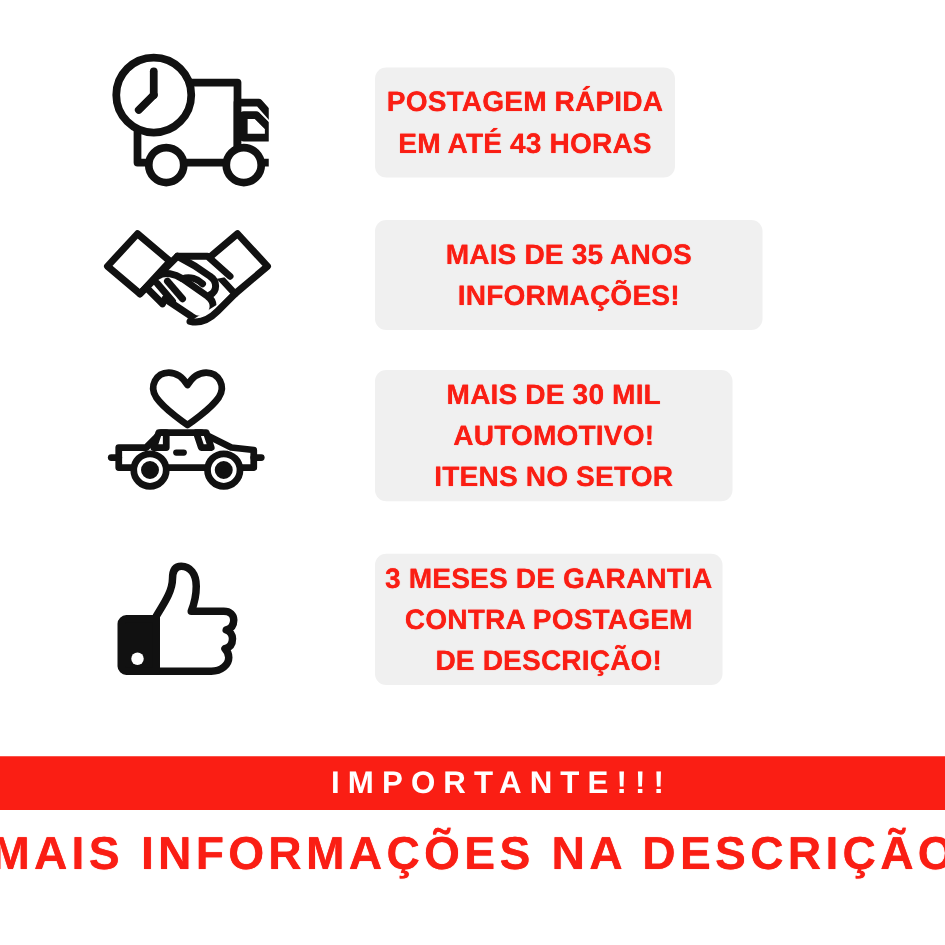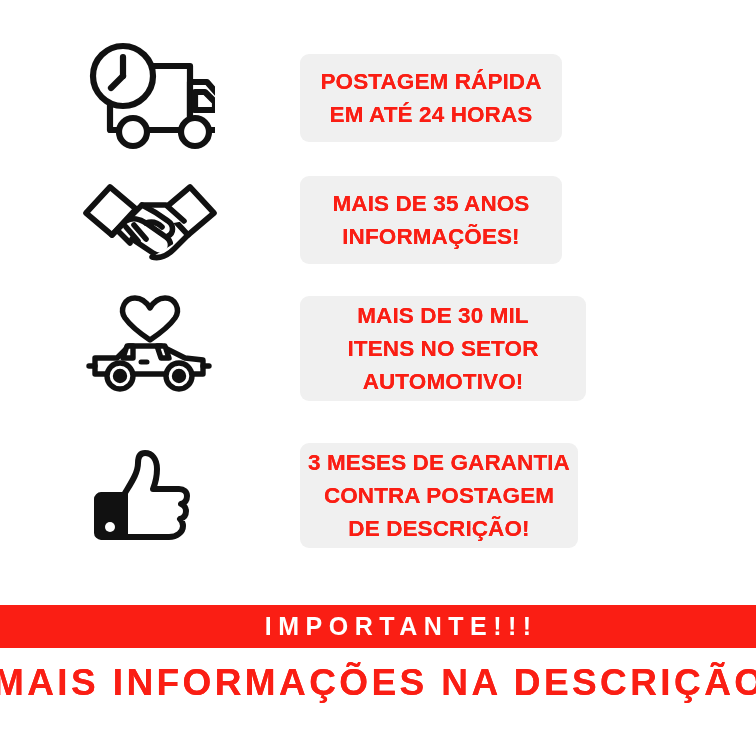--- a/index.html
+++ b/index.html
@@ -70,26 +70,26 @@
     color: #fa1e14;
     font-weight: bold;
     text-align: center;
     white-space: nowrap;
     letter-spacing: 0.1px;
     text-shadow: 0 0 0.6px #fa1e14;
   }
 
   
   #row-1 { top: 30px; height: 135px; }
-  #callout-1 { width: 262px; height: 88px; padding: 2px 10px; }
+  #callout-1 { width: 240px; height: 88px; padding: 2px 10px; }
   #callout-1 .line { font-size: 22.5px; line-height: 33px; }
 
   
   #row-2 { top: 152px; height: 135px; }
-  #callout-2 { width: 262px; height: 88px; padding: 6px 10px; }
+  #callout-2 { width: 310px; height: 88px; padding: 6px 10px; }
   #callout-2 .line { font-size: 22.5px; line-height: 33px; }
 
   
   #row-3 { top: 278px; height: 140px; }
   #callout-3 { width: 286px; height: 105px; padding: 6px 24px; }
   #callout-3 .line { font-size: 22.5px; line-height: 33px; }
 
   
   #row-4 { top: 425px; height: 140px; }
   #callout-4 { width: 278px; height: 105px; padding: 6px 24px; }
@@ -161,21 +161,21 @@
 
           <circle cx="38" cy="34" r="30" fill="#ffffff"></circle>
 
           <path d="M38 34 L38 15"></path>
           <path d="M38 34 L26 46"></path>
         </svg>
       </div>
       <div class="text-cell">
         <div class="callout" id="callout-1">
           <div class="line">POSTAGEM RÁPIDA</div>
-          <div class="line">EM ATÉ 24 HORAS</div>
+          <div class="line">EM ATÉ 43 HORAS</div>
         </div>
       </div>
     </div>
 
     <div class="benefit-row" id="row-2">
       <div class="icon-cell">
         <svg width="140" height="110" viewBox="0 0 140 110" fill="none" stroke="#111111" stroke-width="5.6" stroke-linecap="round" stroke-linejoin="round">
 
           <path d="M6 48 L30 22 L56 44 L32 70 Z" fill="#ffffff"></path>
 
@@ -223,22 +223,22 @@
 
           <circle cx="37" cy="84" r="13" fill="#ffffff"></circle>
           <circle cx="37" cy="84" r="4.5" fill="#111111"></circle>
           <circle cx="96" cy="84" r="13" fill="#ffffff"></circle>
           <circle cx="96" cy="84" r="4.5" fill="#111111"></circle>
         </svg>
       </div>
       <div class="text-cell">
         <div class="callout" id="callout-3">
           <div class="line">MAIS DE 30 MIL</div>
+          <div class="line">AUTOMOTIVO!</div>
           <div class="line">ITENS NO SETOR</div>
-          <div class="line">AUTOMOTIVO!</div>
         </div>
       </div>
     </div>
 
     <div class="benefit-row" id="row-4">
       <div class="icon-cell">
         <svg width="126" height="112" viewBox="0 0 126 112" fill="none" stroke="#111111" stroke-width="6" stroke-linecap="round" stroke-linejoin="round">
 
           <path d="M38 54 L38 98 L82 98 C90 98 96 93 96 87 C96 84 95 82 93 80 C97 79 99 76 99 72 C99 69 97 66 94 65 C98 64 100 61 100 57 C100 53 97 50 92 50 L66 50 C66 50 70 40 70 30 C70 20 65 14 58 14 C53 14 51 18 51 24 C51 34 44 44 38 54 Z" fill="#ffffff"></path>
 

